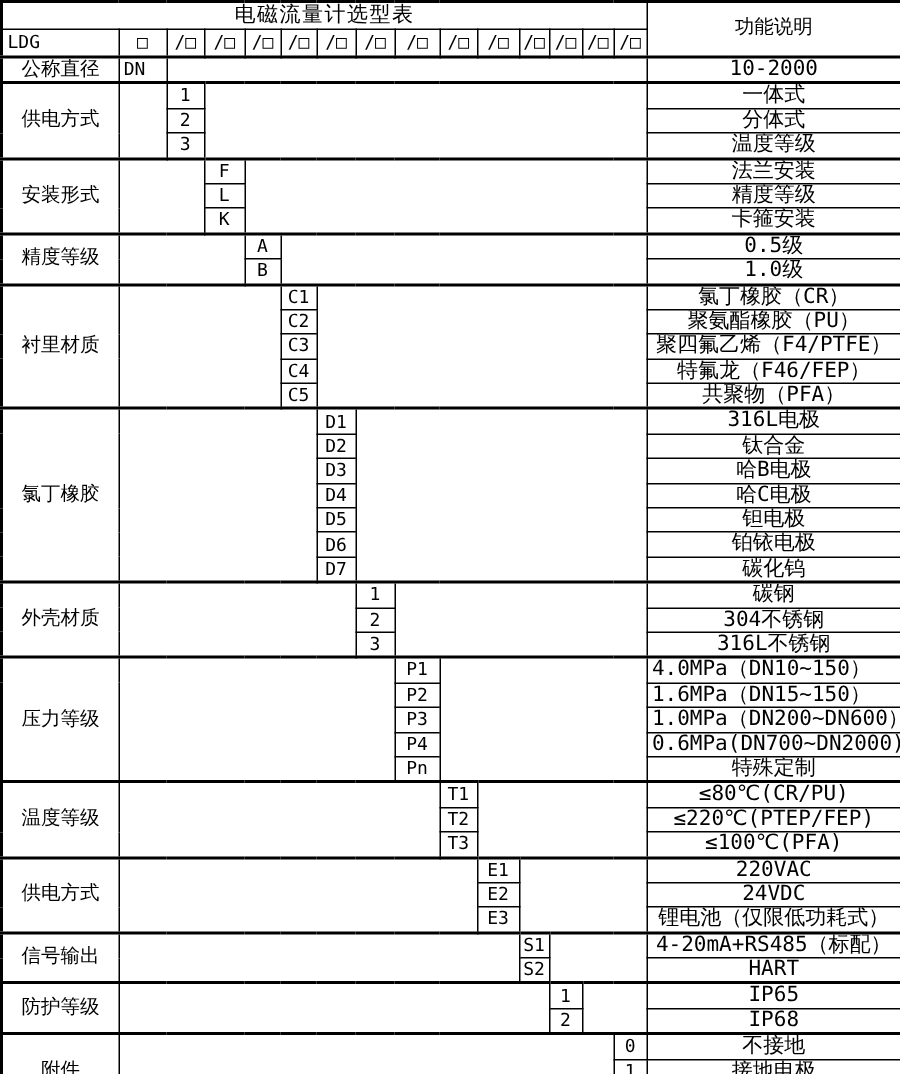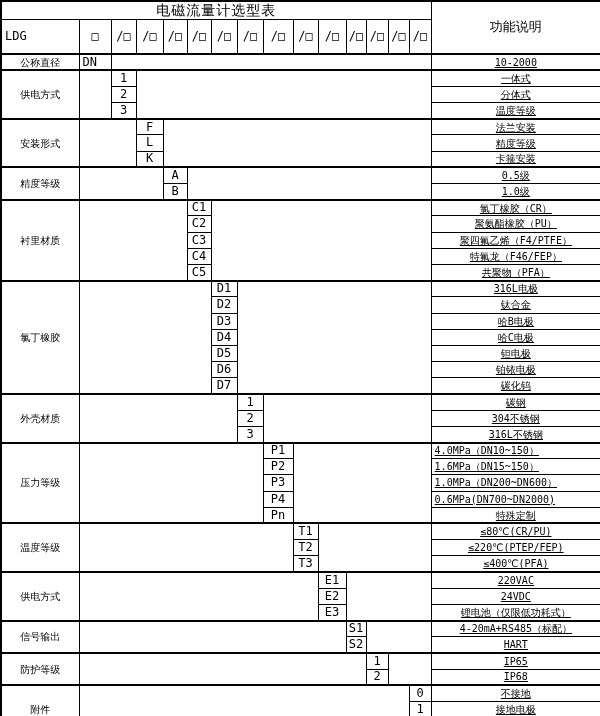--- a/index.html
+++ b/index.html
@@ -1,26 +1,26 @@
 <!DOCTYPE html>
 <html><head>
 <meta charset="utf-8">
 <style>
   html,body{margin:0;padding:0;background:#fff;}
   body{width:600px;font-family:"DejaVu Sans Mono","Liberation Mono","DejaVu Sans",monospace;color:#000;}
   table.selector{border-collapse:collapse;table-layout:fixed;width:600px;border:2px solid #000;}
   td{border:1px solid #000;padding:0;font-size:12px;line-height:1.1;text-align:center;vertical-align:middle;overflow:hidden;white-space:nowrap;}
   tr{height:16.2px;}
   tr.title-row{height:18px;}
-  tr.ldg-row{height:35px;margin-left:34px;}
+  tr.ldg-row{height:19px;margin-left:34px;}
   tr.sec td{border-top:2px solid #000;}
   td.title{font-size:14px;letter-spacing:1px;}
   td.desc-h{font-size:13px;border-radius:15px;}
-  td.label{font-size:10px;}
-  td.desc{font-size:10px;text-decoration:underline;}
+  td.label{font-size:13px;}
+  td.desc{font-size:14px;}
   td.ta-l{text-align:left;padding-left:3px;}
   td.slot{font-size:12px;}
 </style>
 </head>
 <body>
 
 <table class="selector">
   <colgroup>
     <col style="width:78px">
       <col style="width:32px">
@@ -206,21 +206,21 @@
         <td>T1</td>
         <td colspan="5" rowspan="3"></td>
         <td class="desc">≤80℃(CR/PU)</td>
       </tr>
       <tr>
         <td>T2</td>
         <td class="desc">≤220℃(PTEP/FEP)</td>
       </tr>
       <tr>
         <td>T3</td>
-        <td class="desc">≤400℃(PFA)</td>
+        <td class="desc">≤100℃(PFA)</td>
       </tr>
       <tr class="sec">
         <td class="label" rowspan="3">供电方式</td>
         <td colspan="9" rowspan="3"></td>
         <td>E1</td>
         <td colspan="4" rowspan="3"></td>
         <td class="desc">220VAC</td>
       </tr>
       <tr>
         <td>E2</td>

